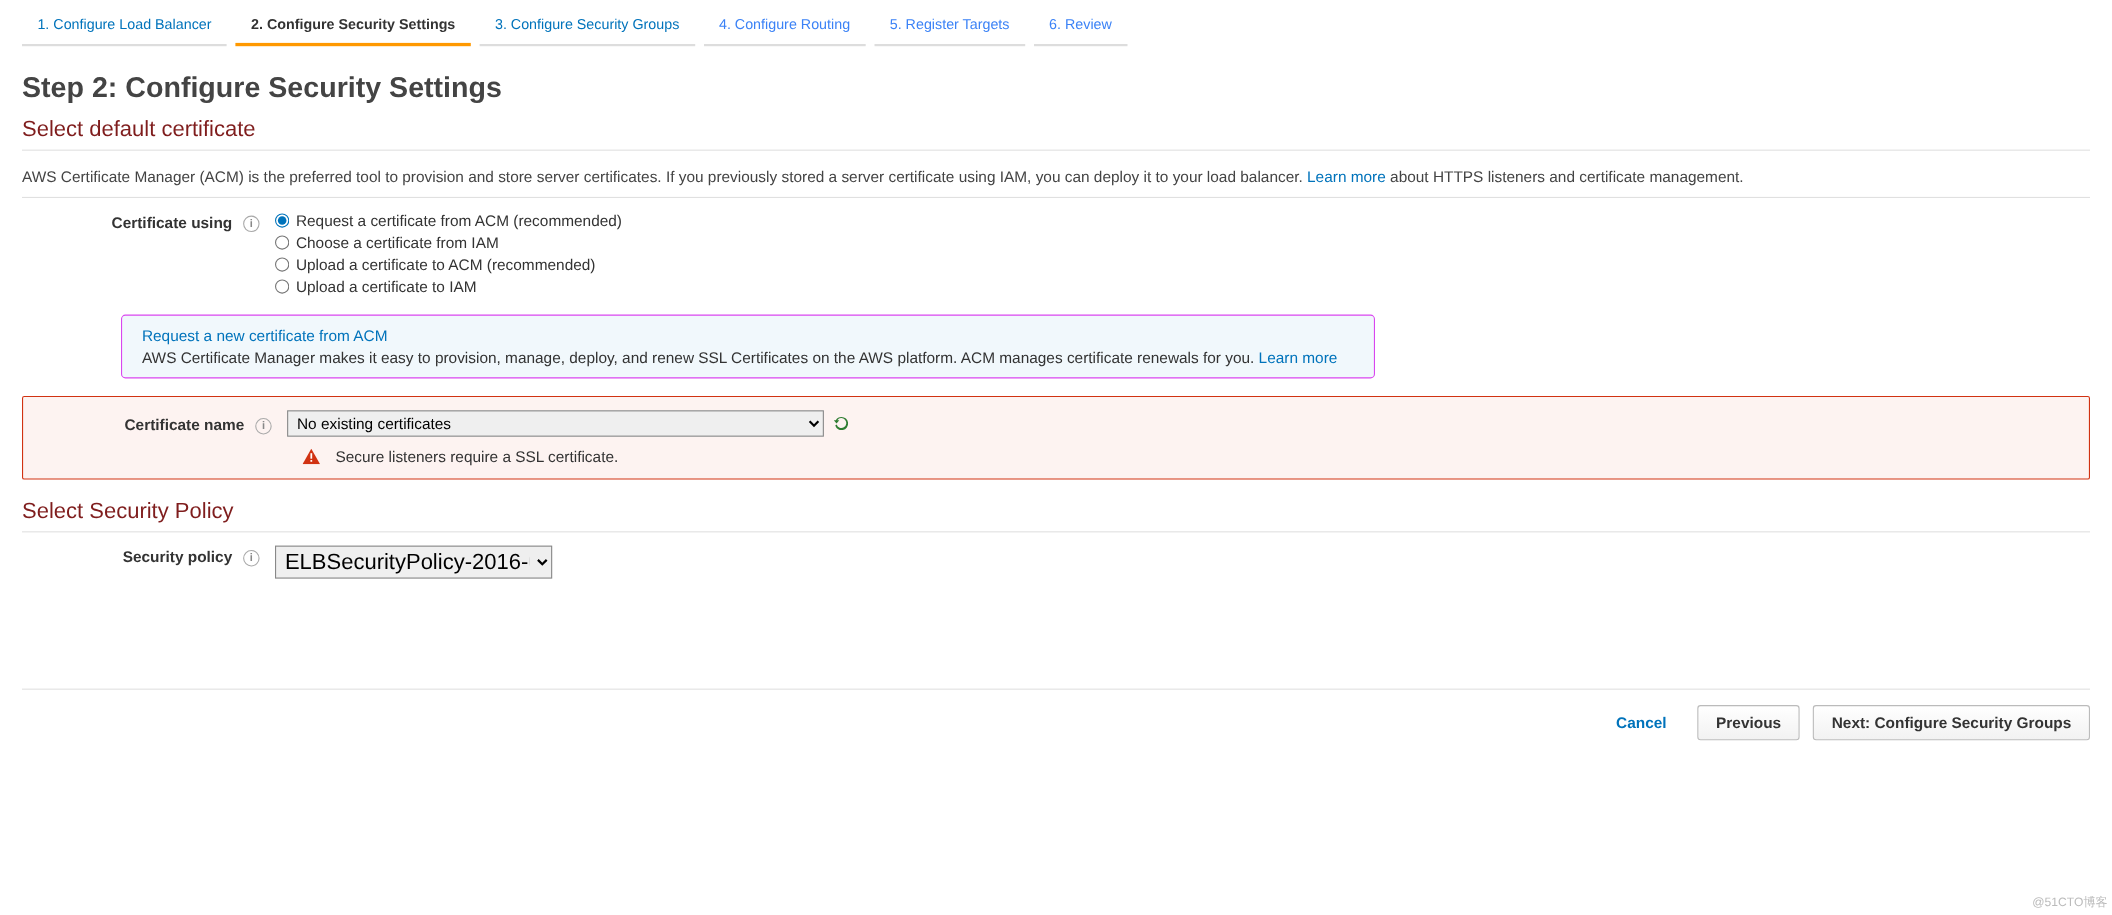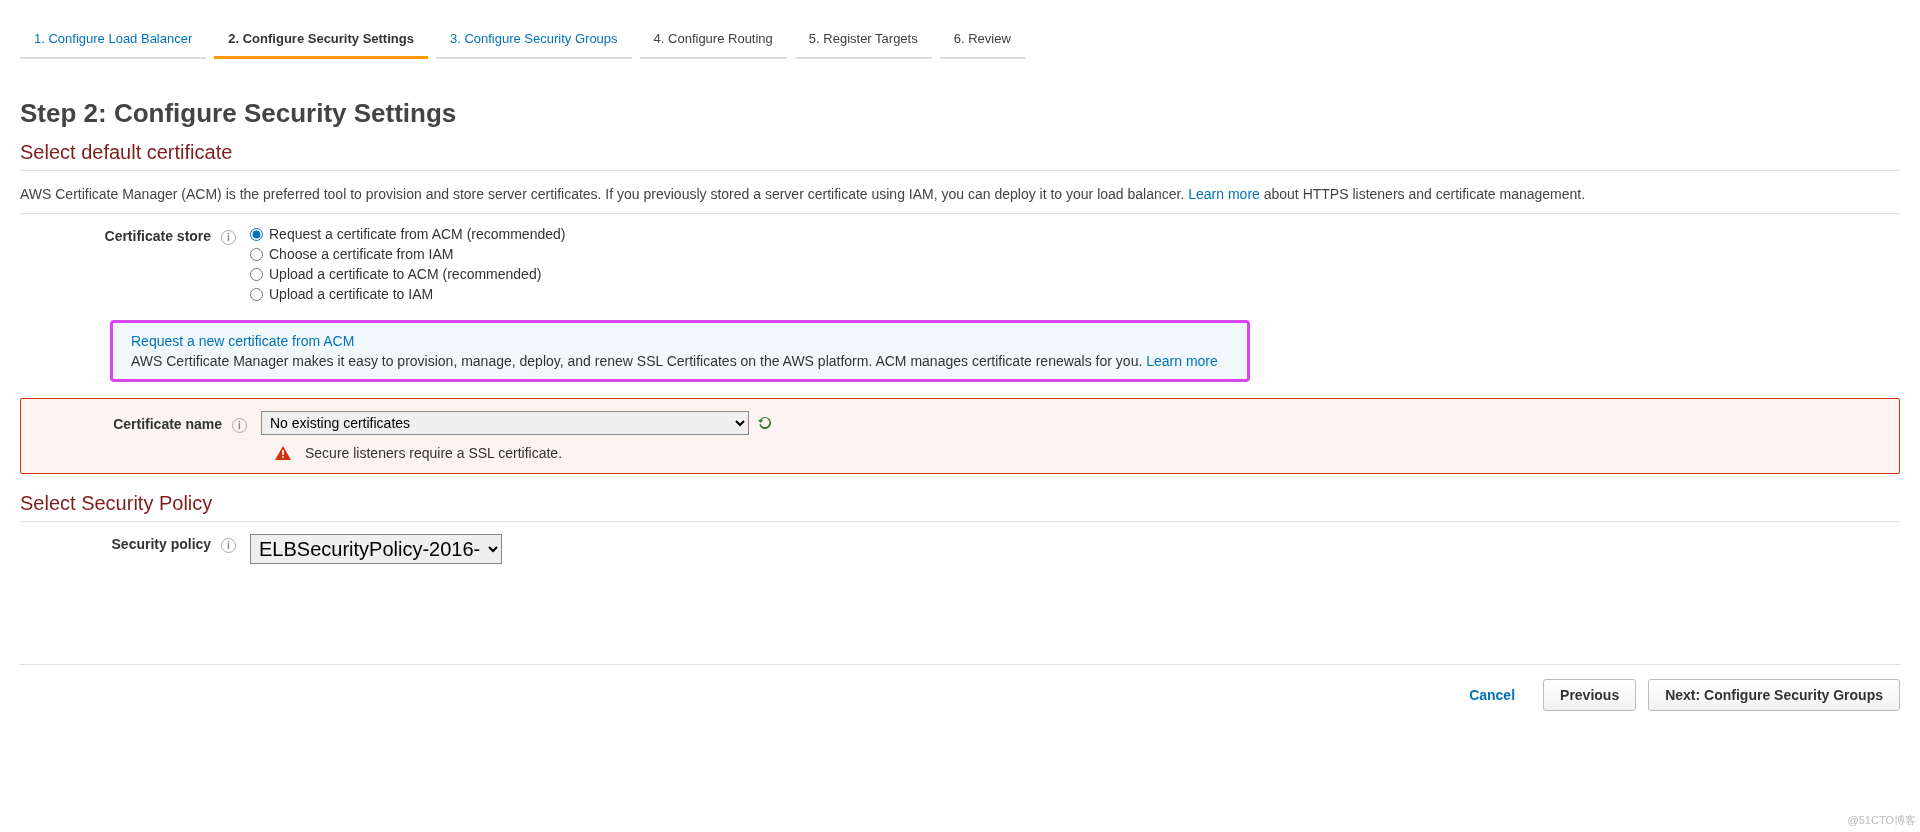--- a/index.html
+++ b/index.html
@@ -7,30 +7,30 @@
       font-family: "Helvetica Neue", Arial, sans-serif;
       font-size: 14px;
       color: #333;
       background: #fff;
       padding: 0 20px;
     }
     
     .wizard-steps {
       display: flex;
       gap: 8px;
-      padding: 25px 0;
+      padding: 8px 0;
     }
     .wizard-step {
       padding: 6px 14px 10px;
       font-size: 13px;
       color: #0073bb;
       border-bottom: 2px solid #ddd;
       cursor: pointer;
     }
-    .wizard-step.disabled { color: #404040; cursor: default; }
+    .wizard-step.disabled { color: #3b82f6; cursor: default; }
     .wizard-step.active {
       font-weight: 700;
       color: #333;
       border-bottom: 3px solid #ff9900;
     }
     
     h1.page-title {
       font-size: 26px;
       font-weight: 700;
       color: #444;
@@ -66,21 +66,21 @@
       align-items: center;
       justify-content: center;
       margin-left: 6px;
       vertical-align: middle;
     }
     .form-control { flex: 1; }
     .radio-item { display: flex; align-items: center; margin-bottom: 4px; }
     .radio-item input { margin-right: 6px; accent-color: #0073bb; }
     
     .info-box {
-      border: 3px solid #d946ef;
+      border: 1px solid #d946ef;
       background: #f1f8fc;
       border-radius: 4px;
       padding: 10px 18px;
       margin: 14px 0 16px 90px;
       max-width: 1140px;
     }
     .info-box .info-link { color: #0073bb; display: block; margin-bottom: 4px; }
     
     .error-box {
       border: 1px solid #d13212;
@@ -164,21 +164,21 @@
 
 <p class="desc">
   <span>AWS Certificate Manager (ACM) is the preferred tool to provision and store server certificates. If you previously stored a server certificate using IAM, you can deploy it to your load balancer. </span>
   <a class="link">Learn more</a>
   <span> about HTTPS listeners and certificate management.</span>
 </p>
 <hr class="divider">
 
 <div class="form-row">
   <div class="form-label">
-    <span>Certificate store</span>
+    <span>Certificate using</span>
     <span class="info-icon">i</span>
   </div>
   <div class="form-control">
     <label class="radio-item">
       <input type="radio" name="certtype" checked="" style="">
       <span>Request a certificate from ACM (recommended)</span>
     </label>
     <label class="radio-item">
       <input type="radio" name="certtype" style="">
       <span>Choose a certificate from IAM</span>

